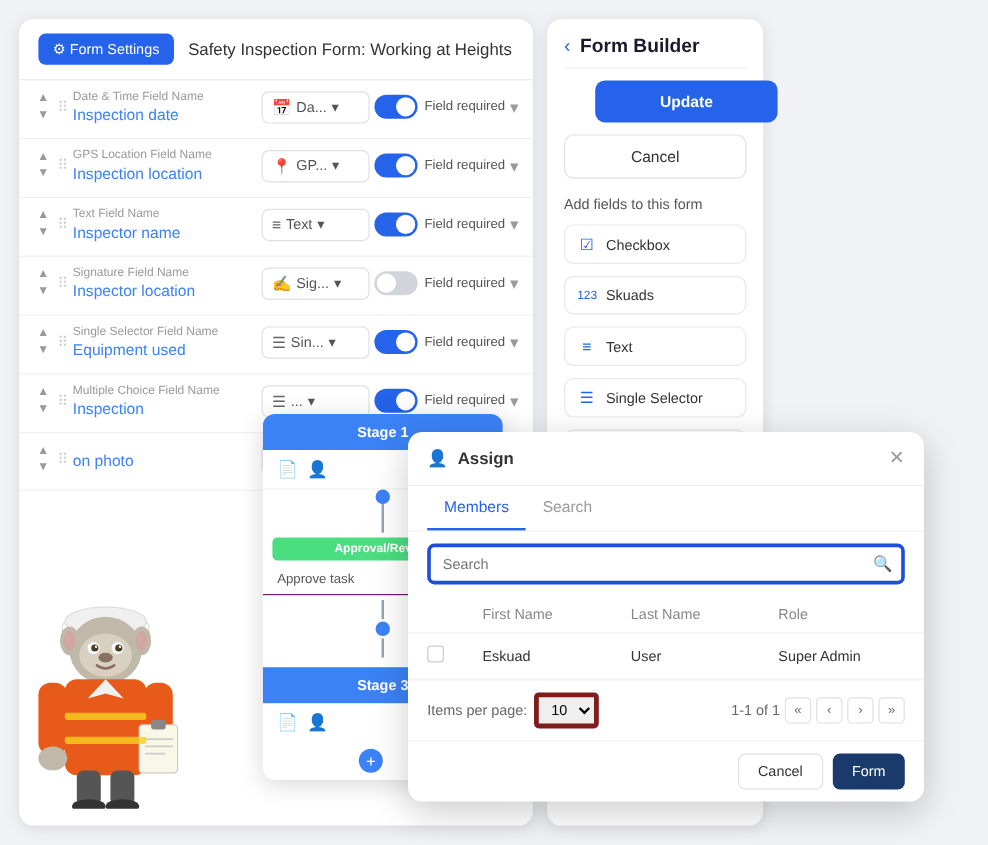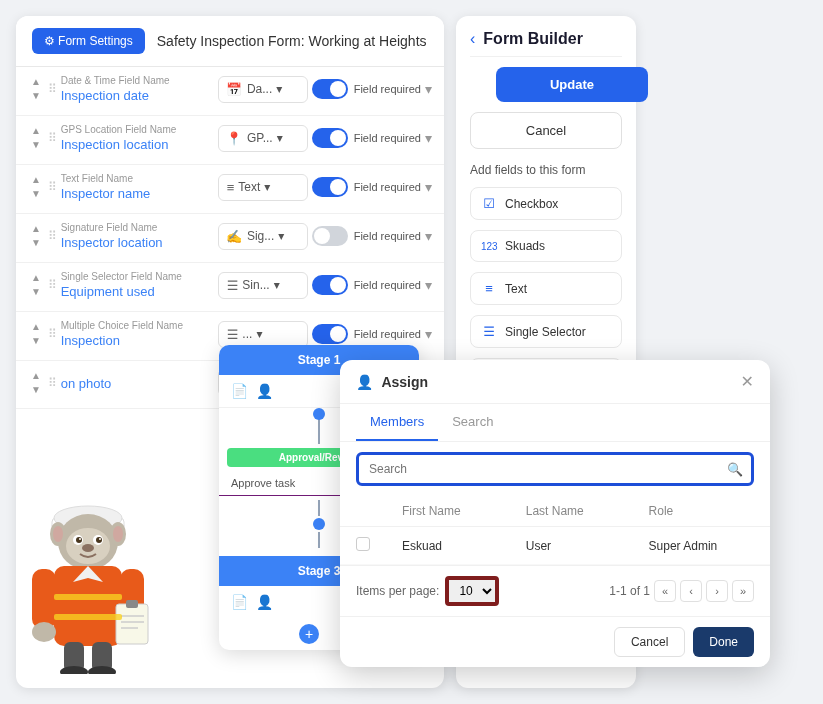--- a/index.html
+++ b/index.html
@@ -860,21 +860,21 @@
     <div class="pagination">
       <span>1-1 of 1</span>
       <button class="pagination-btn">«</button>
       <button class="pagination-btn">‹</button>
       <button class="pagination-btn">›</button>
       <button class="pagination-btn">»</button>
     </div>
   </div>
   <div class="modal-actions">
     <button class="btn-cancel-modal">Cancel</button>
-    <button class="btn-done">Done</button>
+    <button class="btn-done">Form</button>
   </div>
 </div>
 
 <div class="mascot">
   <svg width="140" height="200" viewBox="0 0 140 200" xmlns="http://www.w3.org/2000/svg">
 
     <ellipse cx="70" cy="52" rx="36" ry="8" fill="#f8f8f8" stroke="#ddd" stroke-width="1"></ellipse>
     <rect x="34" y="44" width="72" height="14" rx="4" fill="#fff" stroke="#ddd" stroke-width="1"></rect>
     <ellipse cx="70" cy="44" rx="34" ry="12" fill="#f0f0f0" stroke="#ddd" stroke-width="1"></ellipse>
 

